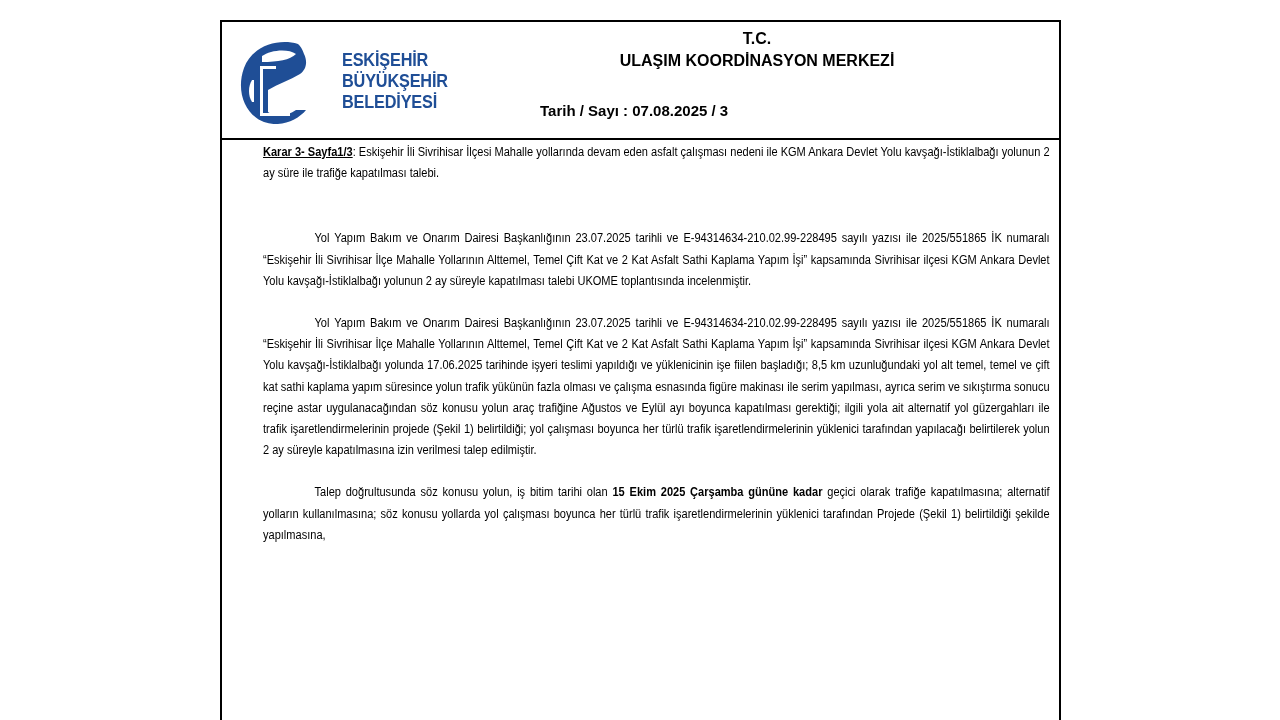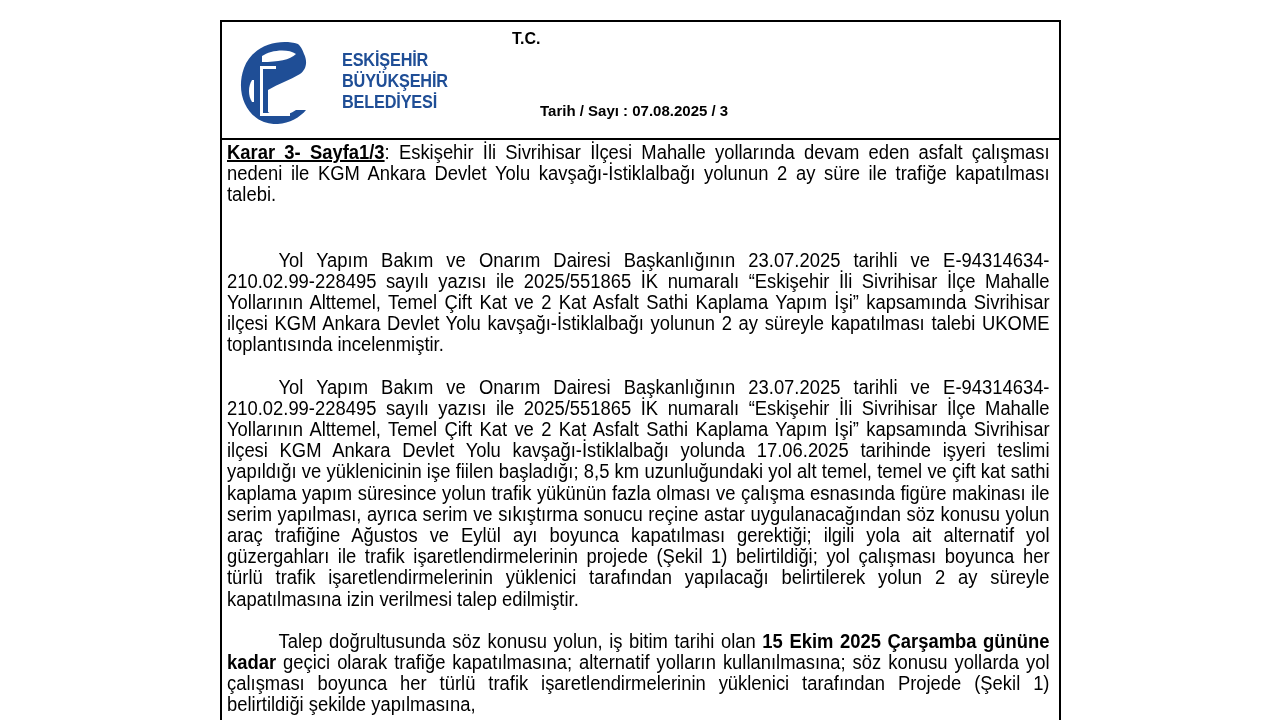--- a/index.html
+++ b/index.html
@@ -5,24 +5,24 @@
     html, body { margin: 0; padding: 0; background: #ffffff; }
     body { width: 1280px; height: 720px; overflow: hidden; position: relative; font-family: "Liberation Sans", sans-serif; color: #000; }
     .page {
       position: absolute; left: 220px; top: 20px; width: 841px; height: 720px;
       border-left: 2px solid #000; border-right: 2px solid #000; border-top: 2px solid #000;
       box-sizing: border-box;
     }
     .header { position: relative; height: 116px; border-bottom: 2px solid #000; }
     .logo { position: absolute; left: 16px; top: 18px; width: 72px; height: 84px; }
     .logo-text { position: absolute; left: 120px; top: 27px; color: #1f4e96; font-weight: bold; font-size: 18.5px; line-height: 21px; font-family: "Liberation Sans", sans-serif; letter-spacing: -0.2px; transform: scaleX(0.88); transform-origin: left top; }
-    .head-center { position: absolute; left: 290px; width: 490px; top: 6px; font-weight: bold; font-size: 16px; line-height: 22px; }
+    .head-center { position: absolute; left: 290px; width: 490px; top: 6px; text-align: center; font-weight: bold; font-size: 16px; line-height: 22px; }
     .head-center div { white-space: nowrap; }
     .tarih { position: absolute; left: 318px; top: 80px; font-weight: bold; font-size: 15px; }
-    .body { padding: 0 8px 0 5px; font-size: 20px; line-height: 21.2px; text-align: justify; }
+    .body { padding: 0 8px 0 5px; font-size: 12px; line-height: 21.2px; text-align: justify; margin-left: 36px; }
     .body p { margin: 0; transform: scaleX(0.92); transform-origin: left top; width: 108.5%; }
     .p-title { margin-top: 2px !important; }
     .gap1 { height: 44px; }
     .gap2 { height: 21px; }
     .indent { text-indent: 56px; }
     .u { text-decoration: underline; font-weight: bold; }
     .b { font-weight: bold; }
   </style>
 </head>
 <body>
@@ -37,20 +37,21 @@
       <rect x="22" y="73" width="30" height="3" fill="#ffffff"></rect>
       <path d="M14 40 C10 46 10 56 14 62 L16 62 L16 40 Z" fill="#ffffff"></path>
     </svg>
     <div class="logo-text">
       <div>ESKİŞEHİR</div>
       <div>BÜYÜKŞEHİR</div>
       <div>BELEDİYESİ</div>
     </div>
     <div class="head-center">
       <div>T.C.</div>
+      <div>ULAŞIM KOORDİNASYON MERKEZİ</div>
     </div>
     <div class="tarih">Tarih / Sayı : 07.08.2025 / 3</div>
   </div>
 
   <div class="body">
     <p class="p-title"><span class="u">Karar 3- Sayfa1/3</span><span>: Eskişehir İli Sivrihisar İlçesi Mahalle yollarında devam eden asfalt çalışması nedeni ile KGM Ankara Devlet Yolu kavşağı-İstiklalbağı yolunun 2 ay süre ile trafiğe kapatılması talebi.</span></p>
     <div class="gap1"></div>
     <p class="indent">Yol Yapım Bakım ve Onarım Dairesi Başkanlığının 23.07.2025 tarihli ve E-94314634-210.02.99-228495 sayılı yazısı ile 2025/551865 İK numaralı “Eskişehir İli Sivrihisar İlçe Mahalle Yollarının Alttemel, Temel Çift Kat ve 2 Kat Asfalt Sathi Kaplama Yapım İşi” kapsamında Sivrihisar ilçesi KGM Ankara Devlet Yolu kavşağı-İstiklalbağı yolunun 2 ay süreyle kapatılması talebi UKOME toplantısında incelenmiştir.</p>
     <div class="gap2"></div>
     <p class="indent">Yol Yapım Bakım ve Onarım Dairesi Başkanlığının 23.07.2025 tarihli ve E-94314634-210.02.99-228495 sayılı yazısı ile 2025/551865 İK numaralı “Eskişehir İli Sivrihisar İlçe Mahalle Yollarının Alttemel, Temel Çift Kat ve 2 Kat Asfalt Sathi Kaplama Yapım İşi” kapsamında Sivrihisar ilçesi KGM Ankara Devlet Yolu kavşağı-İstiklalbağı yolunda 17.06.2025 tarihinde işyeri teslimi yapıldığı ve yüklenicinin işe fiilen başladığı; 8,5 km uzunluğundaki yol alt temel, temel ve çift kat sathi kaplama yapım süresince yolun trafik yükünün fazla olması ve çalışma esnasında figüre makinası ile serim yapılması, ayrıca serim ve sıkıştırma sonucu reçine astar uygulanacağından söz konusu yolun araç trafiğine Ağustos ve Eylül ayı boyunca kapatılması gerektiği; ilgili yola ait alternatif yol güzergahları ile trafik işaretlendirmelerinin projede (Şekil 1) belirtildiği; yol çalışması boyunca her türlü trafik işaretlendirmelerinin yüklenici tarafından yapılacağı belirtilerek yolun 2 ay süreyle kapatılmasına izin verilmesi talep edilmiştir.</p>

